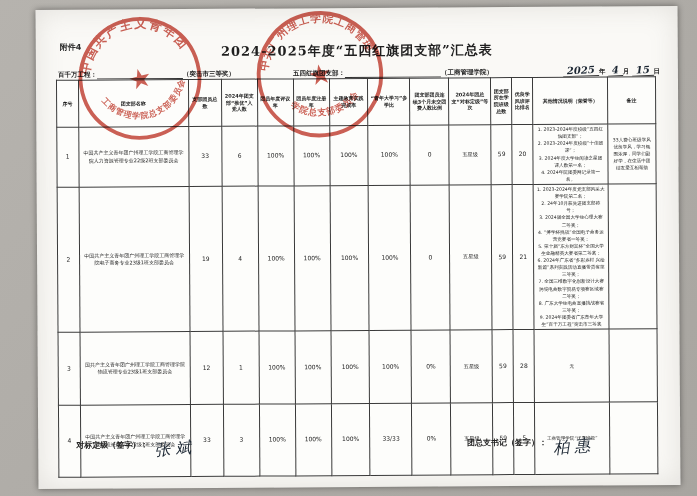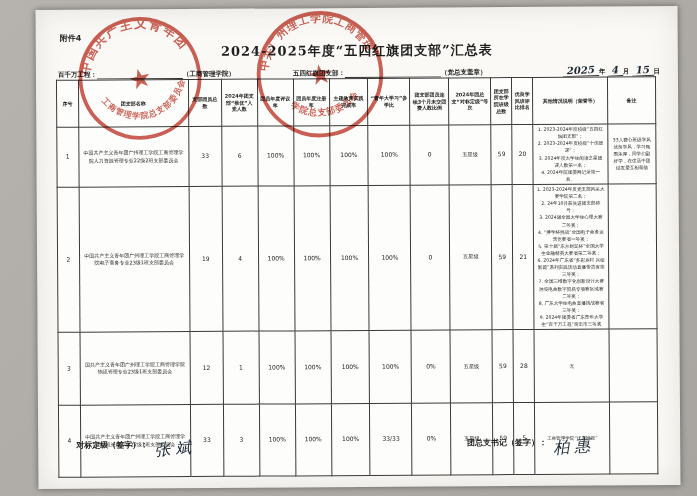--- a/index.html
+++ b/index.html
@@ -10,21 +10,21 @@
     position:relative;
   }
   .scan{position:absolute;inset:0;background:linear-gradient(135deg,#b6b3ae 0%,#aeaba6 55%,#a8a5a0 100%);}
   .paper{
     position:absolute;left:37px;top:8px;width:642px;height:479px;
     background:#faf9f6;
     box-shadow:0 0 6px rgba(0,0,0,.45), inset 0 0 28px rgba(120,115,105,.18);
     transform:rotate(-0.35deg);
     transform-origin:center;
   }
-  .attachment{position:absolute;left:24px;top:23px;font-size:8px;font-weight:bold;color:#2a2a2a;}
+  .attachment{position:absolute;left:24px;top:32px;font-size:8px;font-weight:bold;color:#2a2a2a;}
   .doc-title{
     position:absolute;left:0;right:0;top:34px;text-align:center;
     font-family:"DejaVu Serif",serif;font-weight:bold;font-size:13px;color:#1f1f1f;letter-spacing:1px;
   }
   .meta-line{
     position:absolute;left:22px;right:18px;top:56px;height:14px;
     display:flex;align-items:flex-end;font-size:6.5px;color:#222;font-weight:bold;
   }
   .meta-line .blank{display:inline-block;border-bottom:1px solid #333;height:8px;}
   .blank.b1{width:86px;}
@@ -69,25 +69,25 @@
 
 <div class="scan">
   <div class="paper">
 
     <div class="attachment">附件4</div>
     <div class="doc-title">2024-2025年度“五四红旗团支部”汇总表</div>
 
     <div class="meta-line">
       <span>百千万工程：</span>
       <span class="blank b1"></span>
-      <span class="meta-note">（工商管理学院）</span>
+      <span class="meta-note">（突击市三等奖）</span>
       <span class="meta-gap1"></span>
       <span>五四红旗团支部：</span>
       <span class="blank b2"></span>
-      <span class="meta-note">（党总支盖章）</span>
+      <span class="meta-note">（工商管理学院）</span>
       <span class="meta-gap2"></span>
       <span class="date-block">
         <span class="hand date-num">2025</span><span>年</span>
         <span class="hand date-num">4</span><span>月</span>
         <span class="hand date-num">15</span><span>日</span>
       </span>
     </div>
 
     <div class="tbl-wrap">
       <table id="summary-table">

